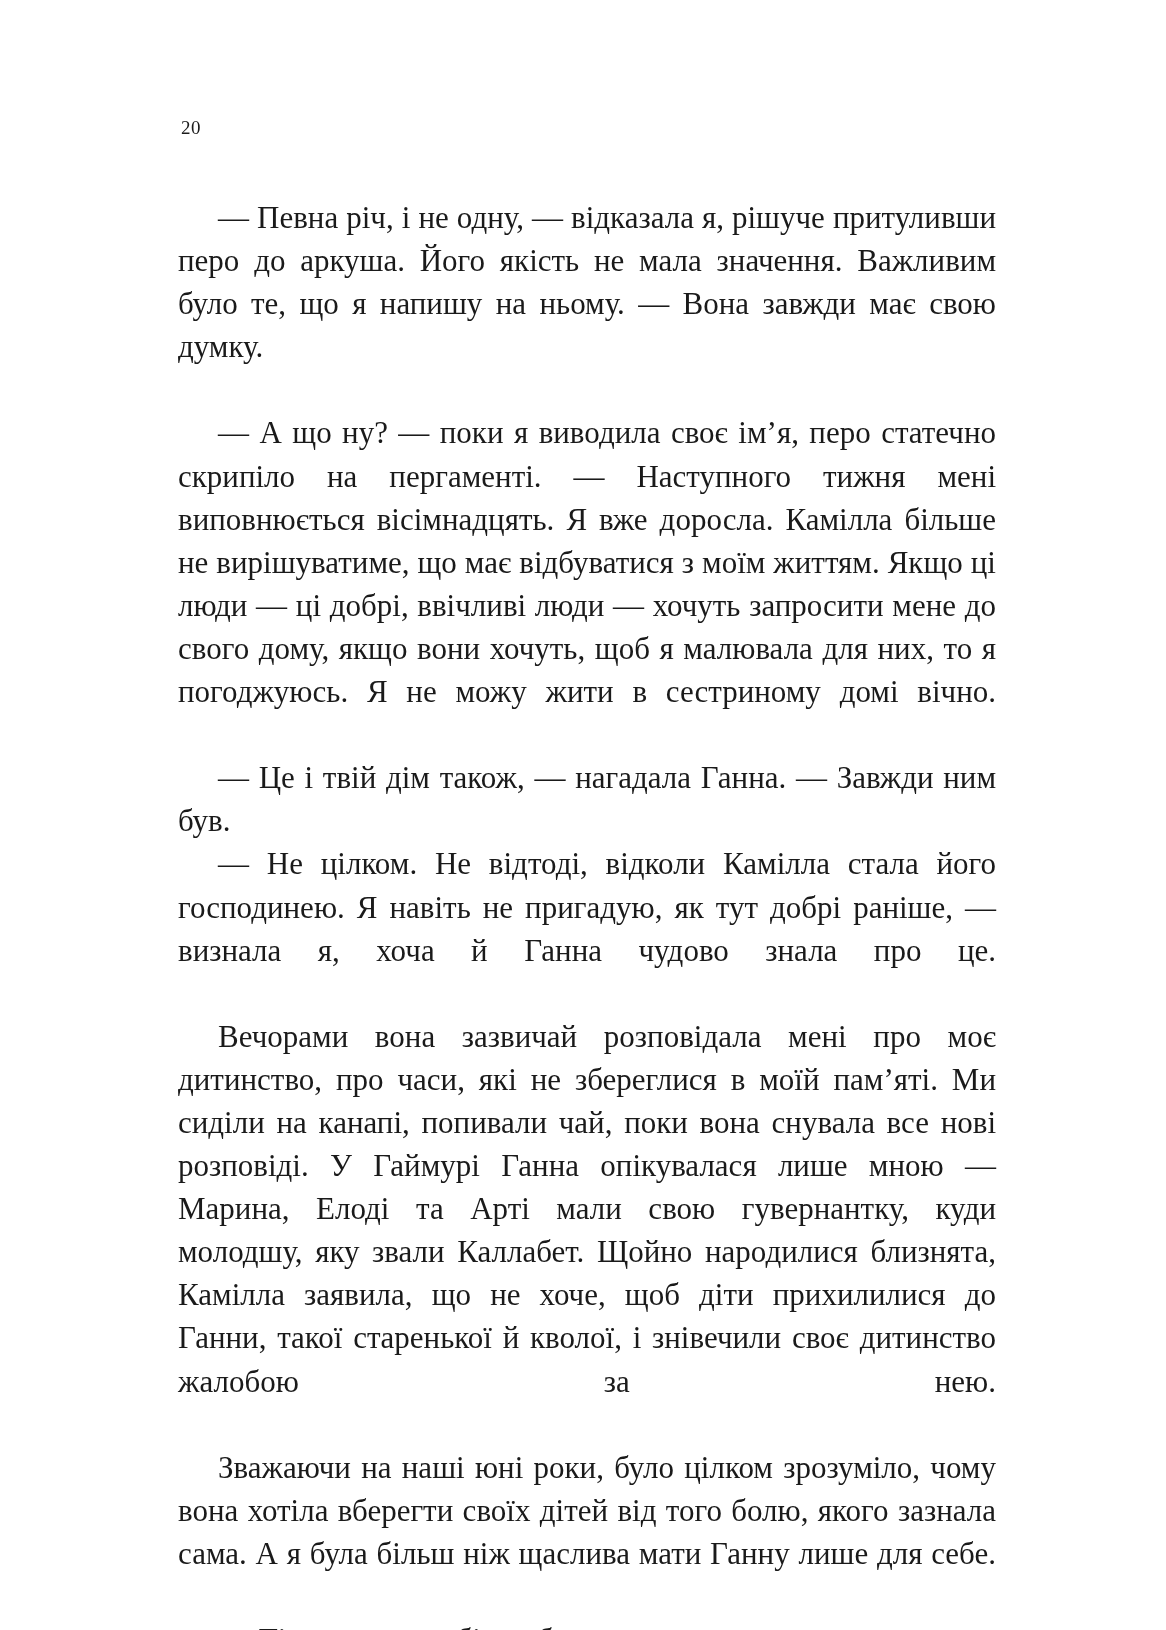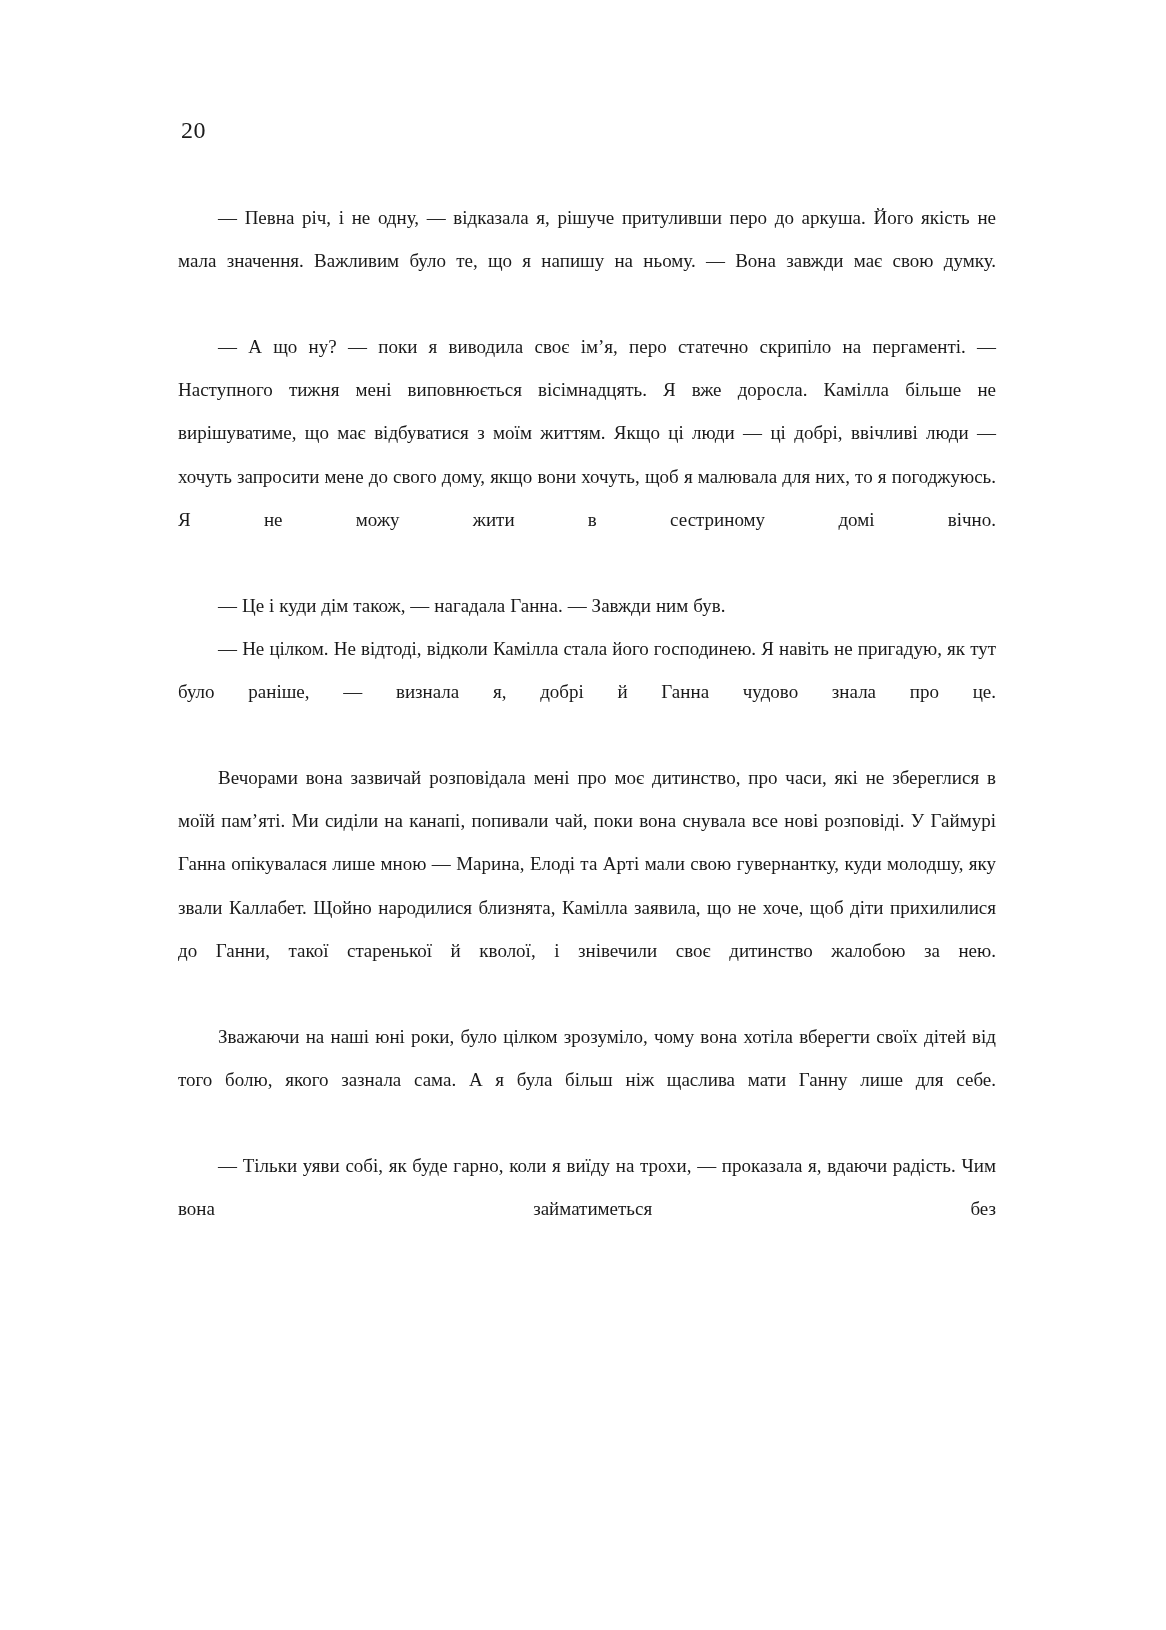--- a/index.html
+++ b/index.html
@@ -15,35 +15,35 @@
     background: #ffffff;
     box-sizing: border-box;
     overflow: hidden;
     font-family: "Liberation Serif", "DejaVu Serif", serif;
     color: #1a1a1a;
   }
   .folio {
     position: absolute;
     left: 181px;
     top: 118px;
-    font-size: 24px;
+    font-size: 19px;
     line-height: 1;
     letter-spacing: 0.5px;
     color: #1b1b1b;
     font-family: "Liberation Serif", "DejaVu Serif", serif;
   }
   .textblock {
     position: absolute;
     left: 178px;
     top: 196px;
     width: 818px;
   }
   .textblock p {
     margin: 0;
-    font-size: 19px;
+    font-size: 31px;
     line-height: 43.1px;
     text-align: justify;
     text-justify: inter-word;
     text-indent: 40px;
     hyphens: manual;
     -webkit-hyphens: manual;
     word-spacing: 0.2px;
     color: #1a1a1a;
   }
   
@@ -57,20 +57,20 @@
 </head>
 <body>
 
 <div class="page">
 
   <div class="folio">20</div>
 
   <div class="textblock">
     <p>— Певна річ, і не одну, — відказала я, рішуче притуливши перо до аркуша. Його якість не мала значення. Важливим було те, що я напишу на ньому. — Вона завжди має свою думку.</p>
     <p>— А що ну? — поки я виводила своє ім’я, перо статечно скрипіло на пергаменті. — Наступного тижня мені виповнюється вісімнадцять. Я вже доросла. Камілла більше не вирішуватиме, що має відбуватися з моїм життям. Якщо ці люди — ці добрі, ввічливі люди — хочуть запросити мене до свого дому, якщо вони хочуть, щоб я малювала для них, то я погоджуюсь. Я не можу жити в сестриному домі вічно.</p>
-    <p class="nostretch">— Це і куди дім також, — нагадала Ганна. — Завжди ним був.</p>
-    <p>— Не цілком. Не відтоді, відколи Камілла стала його господинею. Я навіть не пригадую, як тут було раніше, — визнала я, добрі й Ганна чудово знала про це.</p>
+    <p class="nostretch">— Це і твій дім також, — нагадала Ганна. — Завжди ним був.</p>
+    <p>— Не цілком. Не відтоді, відколи Камілла стала його господинею. Я навіть не пригадую, як тут добрі раніше, — визнала я, хоча й Ганна чудово знала про це.</p>
     <p>Вечорами вона зазвичай розповідала мені про моє дитинство, про часи, які не збереглися в моїй пам’яті. Ми сиділи на канапі, попивали чай, поки вона снувала все нові розповіді. У Гаймурі Ганна опікувалася лише мною — Марина, Елоді та Арті мали свою гувернантку, куди молодшу, яку звали Калла­бет. Щойно народилися близнята, Камілла заявила, що не хоче, щоб діти прихилилися до Ганни, такої стapенької й кволої, і знівечили своє дитинство жалобою за нею.</p>
     <p>Зважаючи на наші юні роки, було цілком зрозуміло, чому вона хотіла вберегти своїх дітей від того болю, якого зазнала сама. А я була більш ніж щаслива мати Ганну лише для себе.</p>
     <p>— Тільки уяви собі, як буде гарно, коли я виїду на трохи, — проказала я, вдаючи радість. Чим вона займатиметься без</p>
   </div>
 
 </div>
 
 </body></html>

